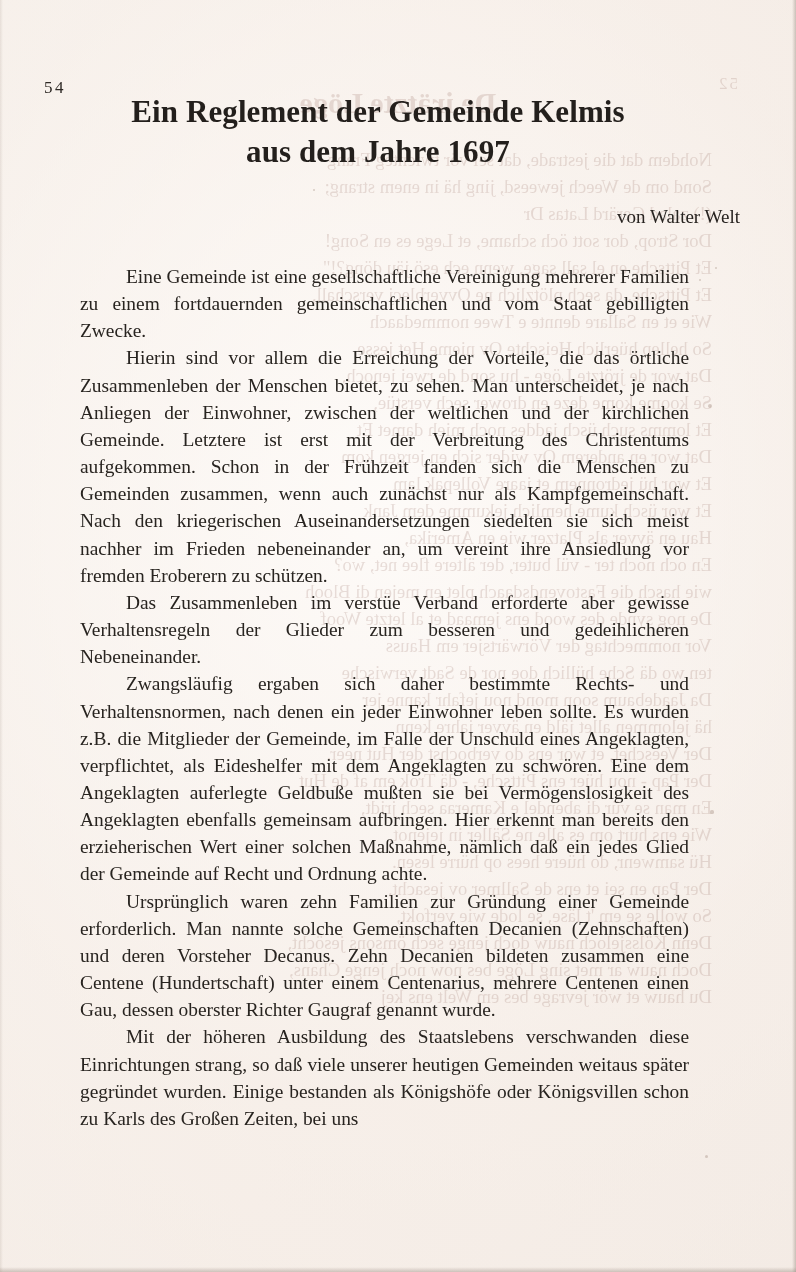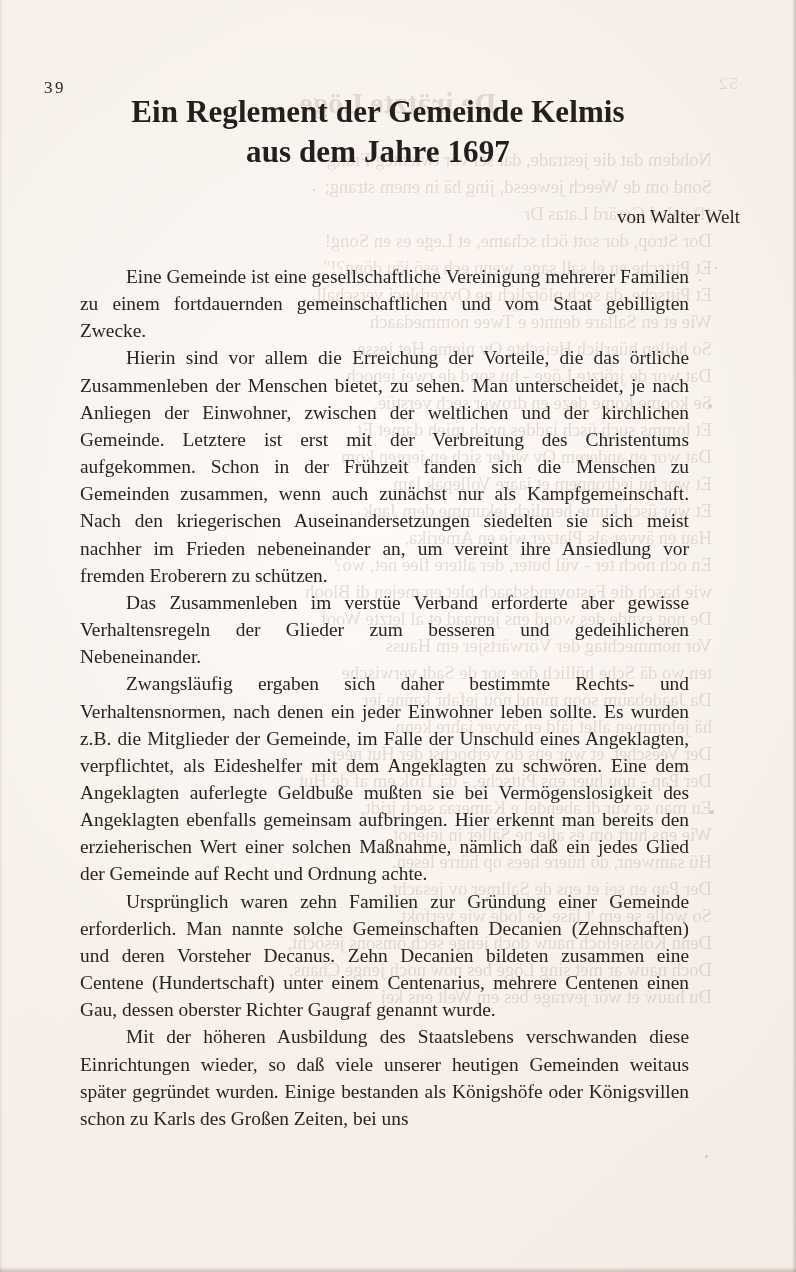--- a/index.html
+++ b/index.html
@@ -205,36 +205,36 @@
 Hü samwenr, do hüere hees op hürre lesen.
 Der Pap en sei et ens de Sallmer ov jesacht,
 So wolle se em 't läse, se lode wie verfokt,
 Denn Kölssjeloch nauw doch jenge sech ömsons jesöcht,
 Doch nauw ar met sing Löge bes now noch jenge Chans,
 Du hauw et wör jevrage bes em Welt ens kej</div>
   </div>
 
   <div class="content">
 
-    <div class="page-number">39</div>
+    <div class="page-number">54</div>
 
     <div class="title-block">
       <div class="title-line">Ein Reglement der Gemeinde Kelmis</div>
       <div class="title-line">aus dem Jahre 1697</div>
     </div>
 
     <div class="byline">von Walter Welt</div>
 
     <div class="body-text">
       <p>Eine Gemeinde ist eine gesellschaftliche Vereinigung mehrerer Familien zu einem fortdauernden gemeinschaftlichen und vom Staat gebilligten Zwecke.</p>
       <p>Hierin sind vor allem die Erreichung der Vorteile, die das örtliche Zusammenleben der Menschen bietet, zu sehen. Man unterscheidet, je nach Anliegen der Einwohner, zwischen der weltlichen und der kirchlichen Gemeinde. Letztere ist erst mit der Verbreitung des Christentums aufgekommen. Schon in der Frühzeit fanden sich die Menschen zu Gemeinden zusammen, wenn auch zunächst nur als Kampfgemeinschaft. Nach den kriegerischen Auseinandersetzungen siedelten sie sich meist nachher im Frieden nebeneinander an, um vereint ihre Ansiedlung vor fremden Eroberern zu schützen.</p>
       <p>Das Zusammenleben im verstüe Verband erforderte aber gewisse Verhaltensregeln der Glieder zum besseren und gedeihlicheren Nebeneinander.</p>
       <p>Zwangsläufig ergaben sich daher bestimmte Rechts- und Verhaltensnormen, nach denen ein jeder Einwohner leben sollte. Es wurden z.B. die Mitglieder der Gemeinde, im Falle der Unschuld eines Angeklagten, verpflichtet, als Eideshelfer mit dem Angeklagten zu schwören. Eine dem Angeklagten auferlegte Geldbuße mußten sie bei Vermögenslosigkeit des Angeklagten ebenfalls gemeinsam aufbringen. Hier erkennt man bereits den erzieherischen Wert einer solchen Maßnahme, nämlich daß ein jedes Glied der Gemeinde auf Recht und Ordnung achte.</p>
       <p>Ursprünglich waren zehn Familien zur Gründung einer Gemeinde erforderlich. Man nannte solche Gemeinschaften Decanien (Zehnschaften) und deren Vorsteher Decanus. Zehn Decanien bildeten zusammen eine Centene (Hundertschaft) unter einem Centenarius, mehrere Centenen einen Gau, dessen oberster Richter Gaugraf genannt wurde.</p>
-      <p class="last-para">Mit der höheren Ausbildung des Staatslebens verschwanden diese Einrichtungen wieder, so daß viele unserer heutigen Gemeinden weitaus später gegründet wurden. Einige bestanden als Königshöfe oder Königsvillen schon zu Karls des Großen Zeiten, bei uns</p>
+      <p class="last-para">Mit der höheren Ausbildung des Staatslebens verschwanden diese Einrichtungen strang, so daß viele unserer heutigen Gemeinden weitaus später gegründet wurden. Einige bestanden als Königshöfe oder Königsvillen schon zu Karls des Großen Zeiten, bei uns</p>
     </div>
 
   </div>
 
   <div class="scan-edge-left"></div>
   <div class="scan-edge-right"></div>
   <div class="scan-edge-bottom"></div>
 
   <div id="speck-host">
       <div class="speck" style="left: 708px; top: 404px; width: 4px; height: 4px;"></div>

